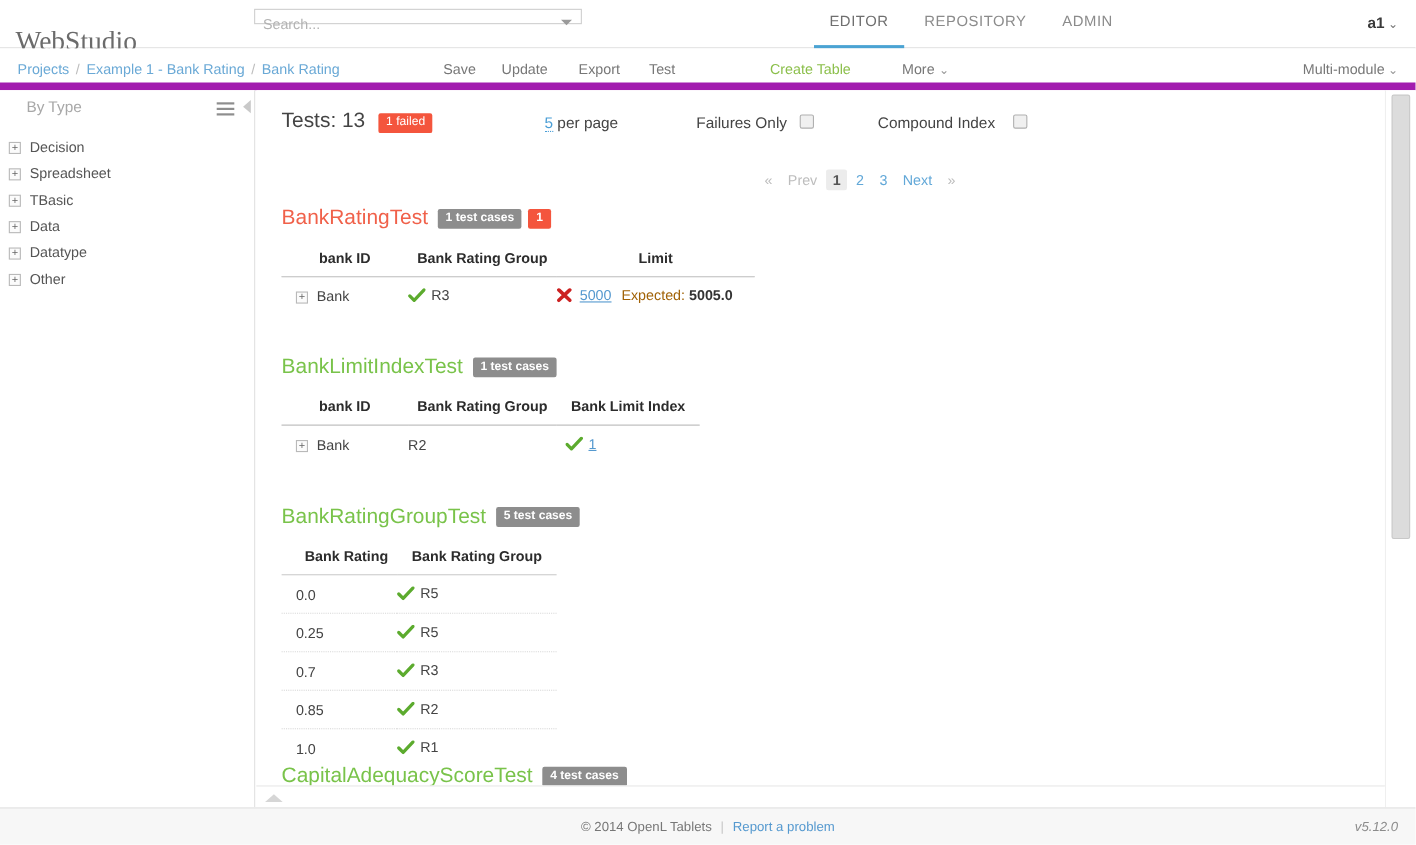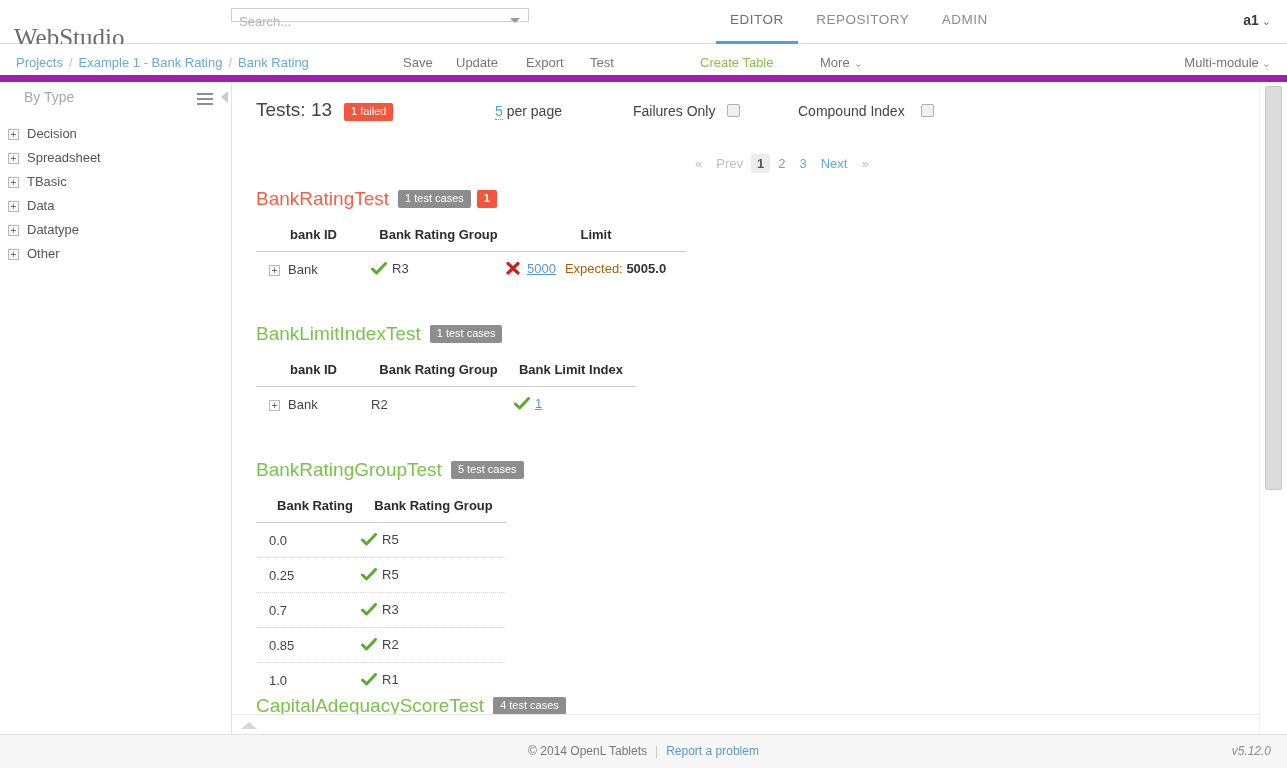--- a/index.html
+++ b/index.html
@@ -32,21 +32,21 @@
     border: 0; outline: none; background: transparent;
     font-family: "Liberation Sans", sans-serif; font-size: 13px;
     color: #555; padding: 0 7px;
   }
   .searchbox input::placeholder { color: #b3b3b3; }
   .search-caret {
     position: absolute; right: 8px; top: 9px;
     width: 0; height: 0; border-left: 5px solid transparent;
     border-right: 5px solid transparent; border-top: 5px solid #9a9a9a;
   }
-  .nav { position: absolute; top: 0; left: 716px; height: 60px; }
+  .nav { position: absolute; top: 0; left: 740px; height: 60px; }
   .nav-item {
     display: inline-block; height: 44px; line-height: 40px;
     padding: 0 14px; font-size: 13.5px; color: #8b8b8b;
     letter-spacing: 0.5px; cursor: pointer; position: relative;
   }
   .nav-item.active { color: #6f6f6f; }
   .nav-item.active::after {
     content: ""; position: absolute; left: 0; right: 0; bottom: 0;
     height: 3px; background: #4ba3d3;
   }
@@ -163,21 +163,21 @@
   .pager .cur { color: #555; background: #ececec; font-weight: bold; border-radius: 2px; }
 
   .test-block { position: absolute; left: 23px; }
   .test-name {
     display: inline-block; font-size: 19px; vertical-align: middle;
   }
   .test-name.pass { color: #79c34a; }
   .test-name.fail { color: #f0614a; }
   .cases-badge {
     display: inline-block; vertical-align: middle; margin-left: 9px;
-    background: #8d8d8d; color: #fff; font-size: 11px; font-weight: normal;
+    background: #8d8d8d; color: #fff; font-size: 11px; font-weight: bold;
     padding: 3px 7px 4px 7px; border-radius: 2px; line-height: 1; text-align: right;
   }
   .fail-count-badge {
     display: inline-block; vertical-align: middle; margin-left: 6px;
     background: #f4553d; color: #fff; font-size: 11px; font-weight: bold;
     padding: 3px 7px 4px 7px; border-radius: 2px; line-height: 1;
   }
 
   table.tt { border-collapse: collapse; margin-top: 17px; }
   table.tt th {

